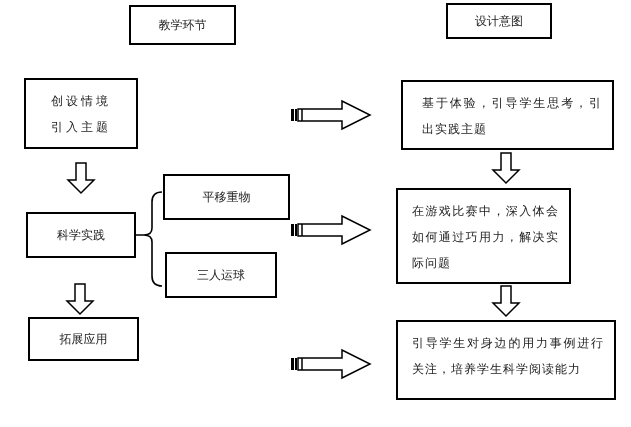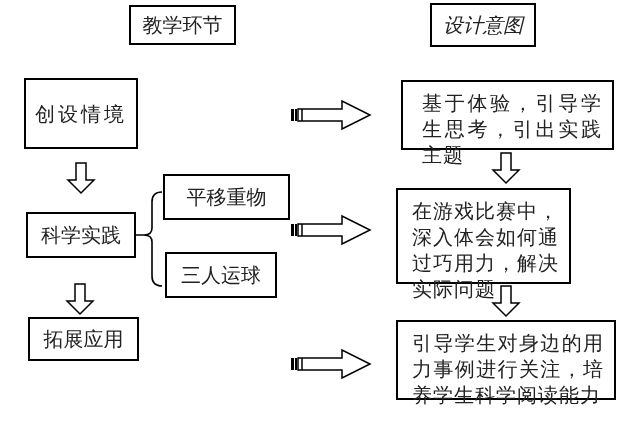--- a/index.html
+++ b/index.html
@@ -1,35 +1,36 @@
 <!DOCTYPE html>
 <html><head>
 <meta charset="utf-8">
 <style>
   html, body { margin: 0; padding: 0; background: #ffffff; }
   body { width: 631px; height: 427px; position: relative; overflow: hidden;
          font-family: "DejaVu Serif", "Liberation Serif", serif; color: #222; }
   .box { position: absolute; border: 2px solid #000; box-sizing: border-box; background: #fff;
-         font-size: 20px; line-height: 26px; }
+         font-size: 12px; line-height: 26px; }
   .center { display: flex; align-items: center; justify-content: center; text-align: center; }
   .para { padding: 8px 10px 0 14px; text-align: justify; letter-spacing: 1px; }
   svg.arrow { position: absolute; overflow: visible; }
 </style>
 </head>
 <body>
 
 <div class="box center" style="left:129px; top:5px; width:107px; height:40px;">
   <span>教学环节</span>
 </div>
-<div class="box center" style="left:430px; top:3px; width:106px; height:44px;font-style:italic;">
+<div class="box center" style="left:446px; top:3px; width:106px; height:36px;">
   <span>设计意图</span>
 </div>
 
 <div class="box center" style="left:24px; top:78px; width:114px; height:71px; flex-direction:column; letter-spacing:3px;">
   <span>创设情境</span>
+  <span>引入主题</span>
 </div>
 
 <div class="box center" style="left:26px; top:212px; width:110px; height:46px;">
   <span>科学实践</span>
 </div>
 
 <div class="box center" style="left:28px; top:317px; width:111px; height:44px;">
   <span>拓展应用</span>
 </div>
 

